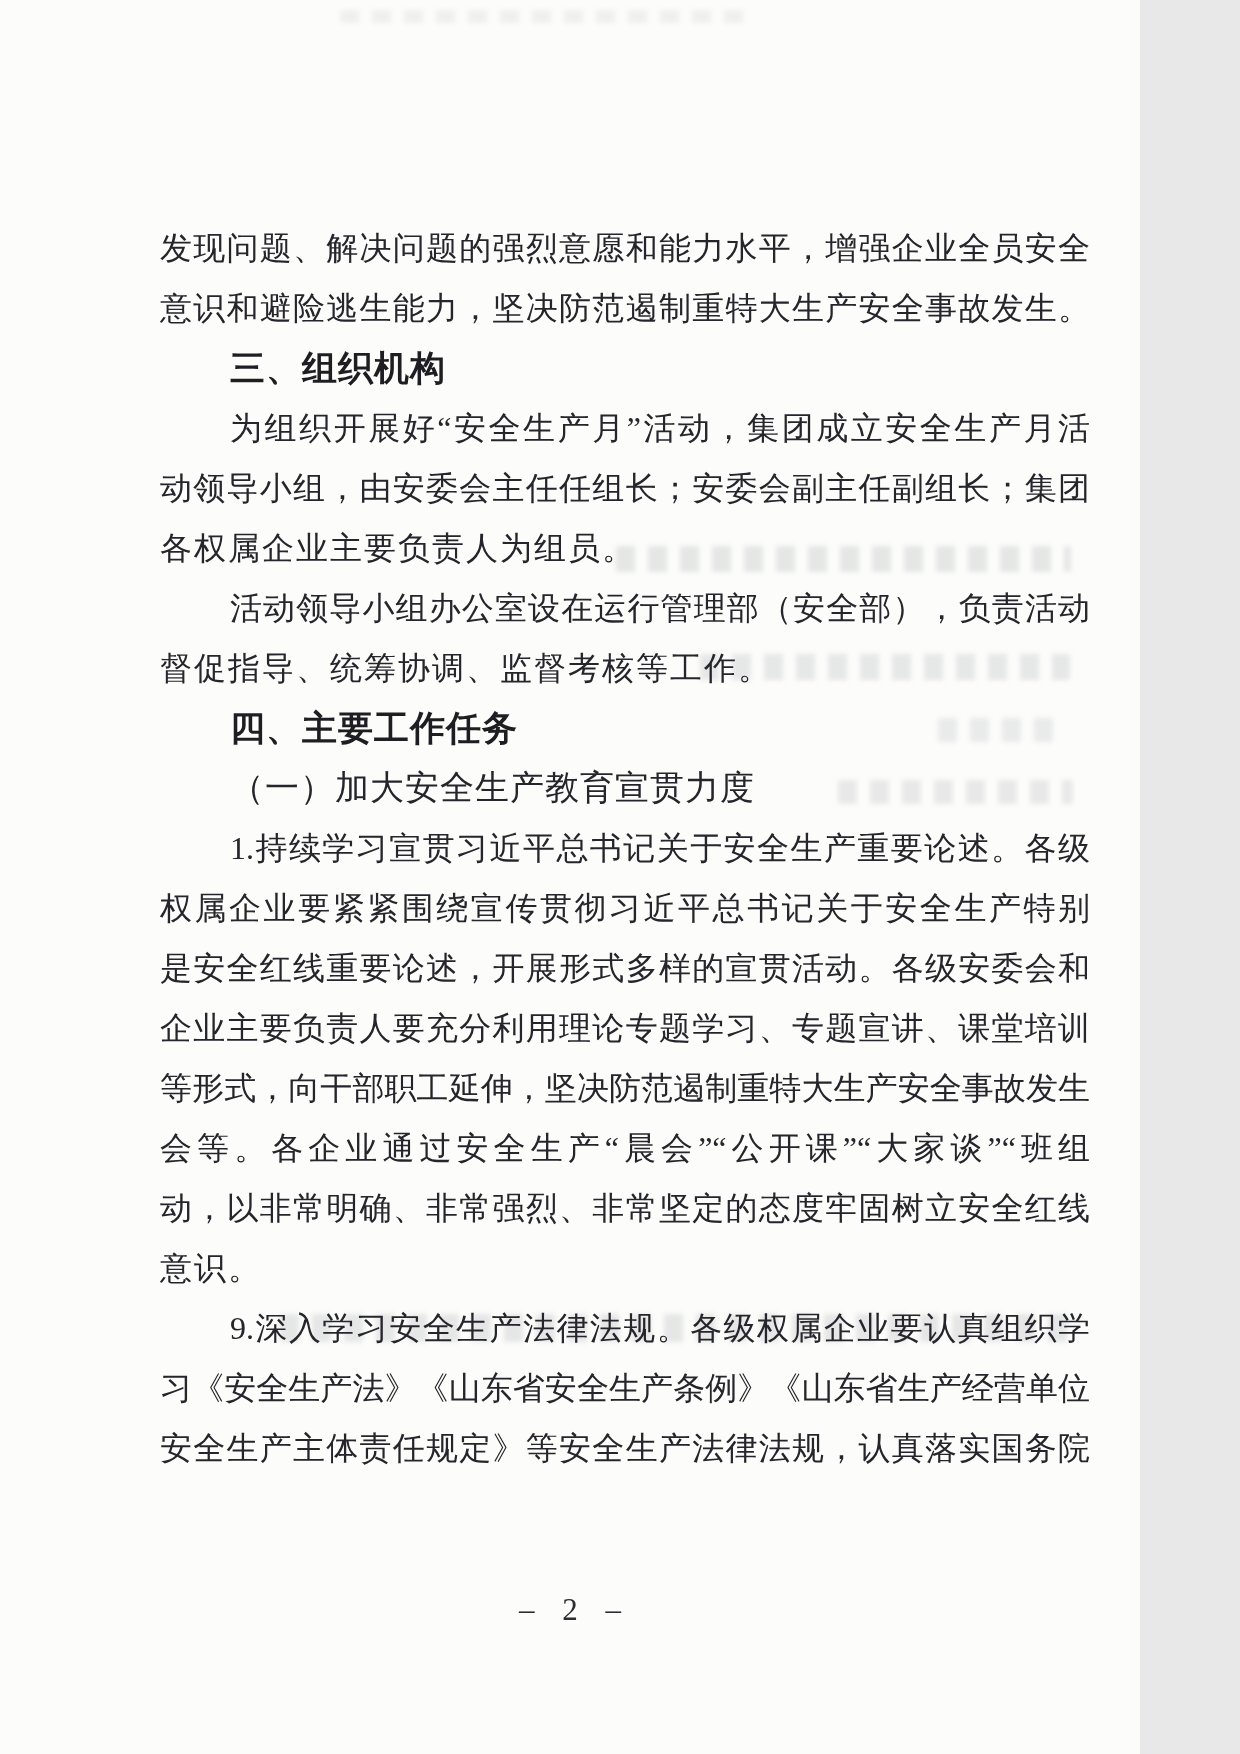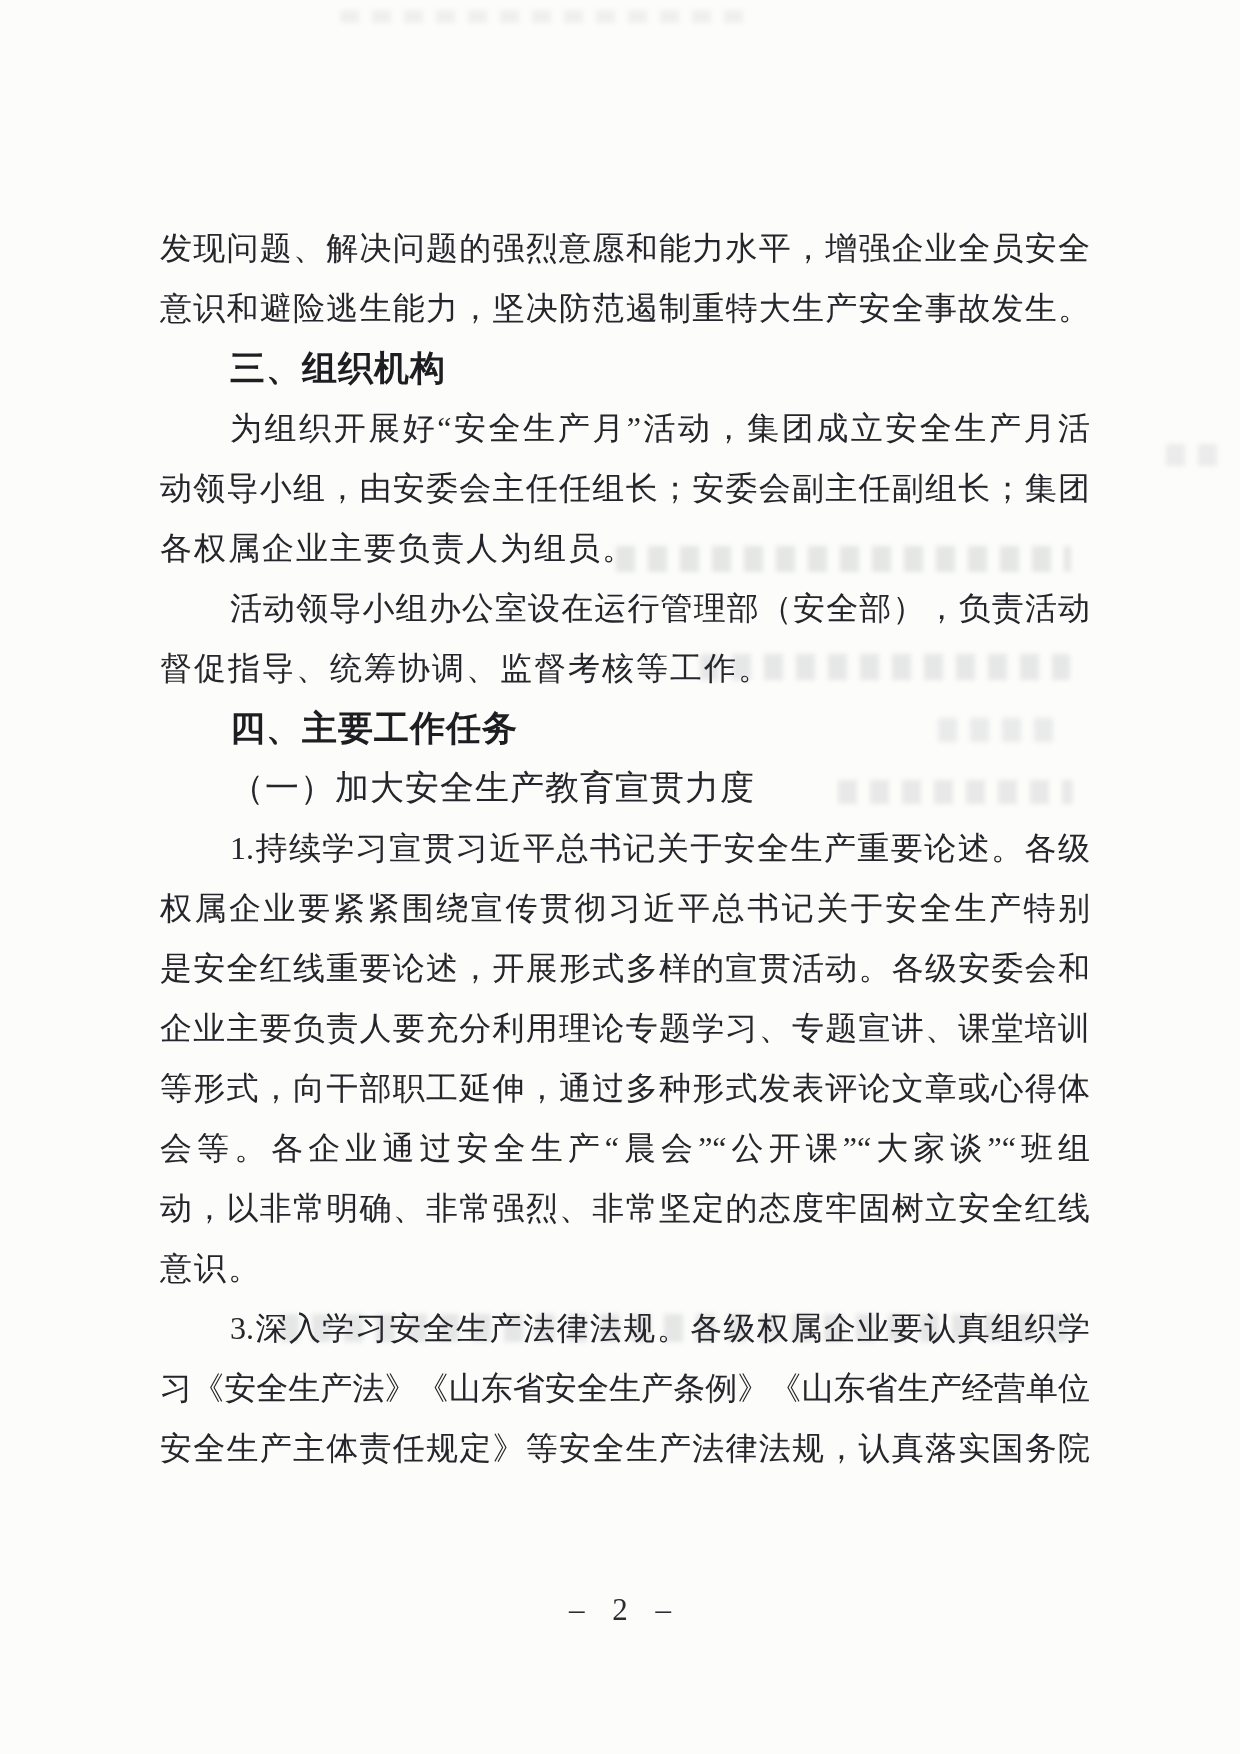--- a/index.html
+++ b/index.html
@@ -1,17 +1,17 @@
 <!DOCTYPE html>
 <html><head>
 <meta charset="utf-8">
 <style>
   html,body{margin:0;padding:0;background:#e8e8e8;}
   .page{
-    position:relative;width:1240px;height:1754px;background:#fcfcfa;overflow:hidden;
+    position:relative;width:1140px;height:1754px;background:#fcfcfa;overflow:hidden;
     font-family:"Liberation Serif","DejaVu Serif",serif;color:#25252b;
   }
   .content{position:absolute;left:160px;top:218px;width:930px;}
   .line{
     height:60px;line-height:60px;font-size:32px;
     text-align:justify;text-align-last:justify;
   }
   .left{text-align:right;text-align-last:left;letter-spacing:2px;}
   .ind{text-indent:70px;}
   .h{
@@ -54,25 +54,25 @@
     <div class="line ind">活动领导小组办公室设在运行管理部（安全部），负责活动</div>
     <div class="line left">督促指导、统筹协调、监督考核等工作。</div>
     <div class="line h ind">四、主要工作任务</div>
     <div class="line kai ind">（一）加大安全生产教育宣贯力度</div>
     <div class="line ind">
       <span class="lead">1.持续学习宣贯习近平总书记关于安全生产重要论述。</span><span>各级</span>
     </div>
     <div class="line">权属企业要紧紧围绕宣传贯彻习近平总书记关于安全生产特别</div>
     <div class="line">是安全红线重要论述，开展形式多样的宣贯活动。各级安委会和</div>
     <div class="line">企业主要负责人要充分利用理论专题学习、专题宣讲、课堂培训</div>
-    <div class="line">等形式，向干部职工延伸，通过多种形式发表评论文章或心得体</div>
+    <div class="line">等形式，向干部职工延伸，坚决防范遏制重特大生产安全事故发生</div>
     <div class="line">会等。各企业通过安全生产“晨会”“公开课”“大家谈”“班组</div>
     <div class="line">动，以非常明确、非常强烈、非常坚定的态度牢固树立安全红线</div>
     <div class="line left">意识。</div>
     <div class="line ind">
-      <span class="lead">3.深入学习安全生产法律法规。</span><span>各级权属企业要认真组织学</span>
+      <span class="lead">9.深入学习安全生产法律法规。</span><span>各级权属企业要认真组织学</span>
     </div>
     <div class="line">习《安全生产法》《山东省安全生产条例》《山东省生产经营单位</div>
     <div class="line">安全生产主体责任规定》等安全生产法律法规，认真落实国务院</div>
   </div>
 
   <div class="footer">– 2 –</div>
 </div>
 
 </body></html>

